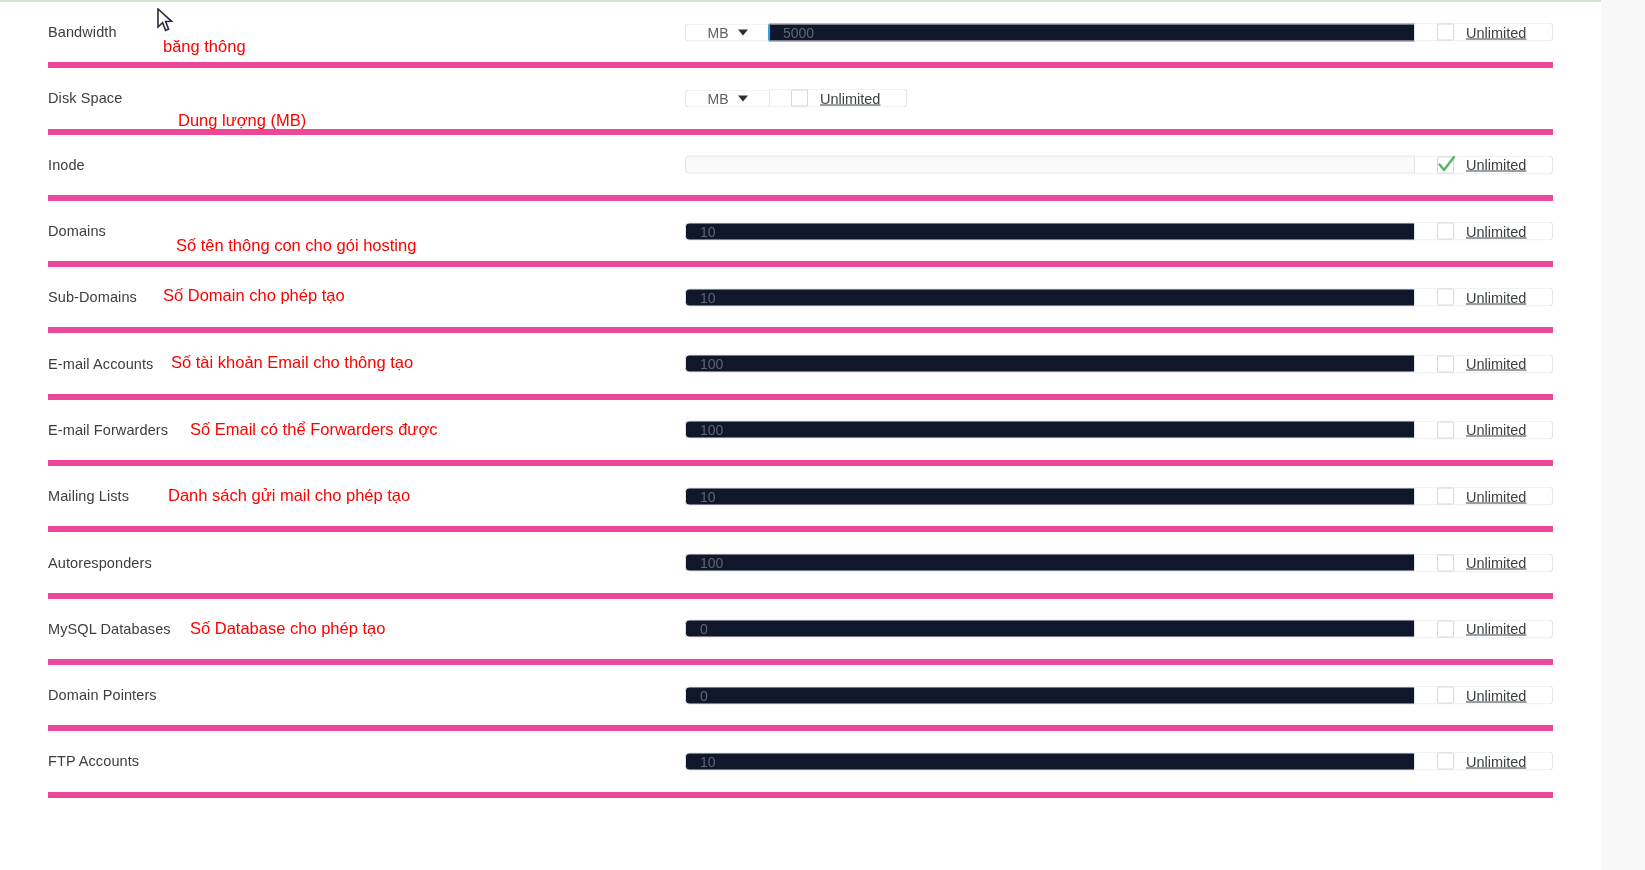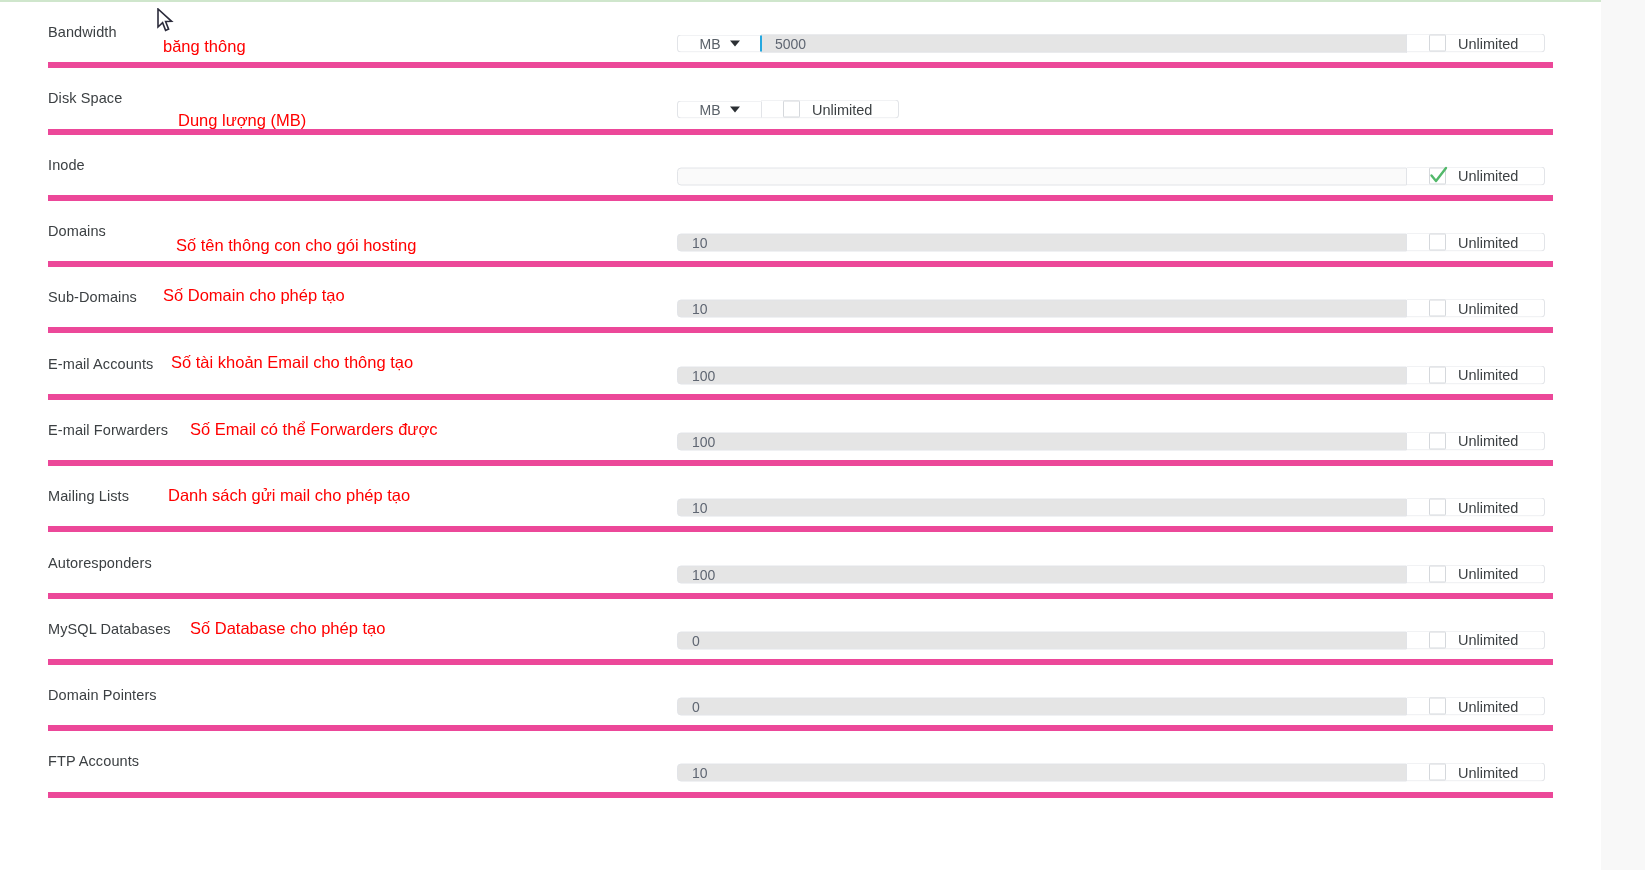--- a/index.html
+++ b/index.html
@@ -76,27 +76,27 @@
     top: 50%;
     transform: translateY(-50%);
     font-size: 16.5px;
     color: #ff0000;
     white-space: nowrap;
   }
 
   
   .control {
     position: absolute;
-    right: 8px;
+    right: 0;
     top: 50%;
     transform: translateY(-50%);
     width: 868px;
     height: 41px;
     display: flex;
-    align-items: flex-end;
+    align-items: center;
   }
 
   .unit-select {
     width: 84px;
     flex: 0 0 84px;
     border: 1px solid #e2e4e8;
     border-right: none;
     border-radius: 4px 0 0 4px;
     background: #ffffff;
     display: flex;
@@ -124,21 +124,21 @@
   .caret {
     width: 0; height: 0;
     border-left: 5px solid transparent;
     border-right: 5px solid transparent;
     border-top: 6px solid #2b2f33;
   }
 
   .text-input {
     flex: 1 1 auto;
     border: 1px solid #e2e4e8;
-    background: #e5e5e5;
+    background: #0f172a;
     font-size: 14px;
     color: #5f6672;
     padding: 0 14px;
     outline: none;
     font-family: "Liberation Sans", sans-serif;
     min-width: 0;
   }
   .control.with-unit .text-input { border-radius: 0; border-left: none; }
   .control.no-unit  .text-input { border-radius: 4px 0 0 4px; }
   .text-input.disabled {
@@ -166,20 +166,21 @@
     border-radius: 1px;
     position: relative;
     flex: 0 0 17px;
   }
   .checkbox.checked svg { display: block; }
   .checkbox svg { display: none; position: absolute; left: -1px; top: -4px; }
   .unlimited-label {
     font-size: 14.5px;
     color: #3c4043;
     white-space: nowrap;
+    text-decoration: underline;
   }
 
   
   #cursor {
     position: absolute;
     left: 156px; top: 8px;
     width: 18px; height: 26px;
     pointer-events: none;
     z-index: 50;
   }

